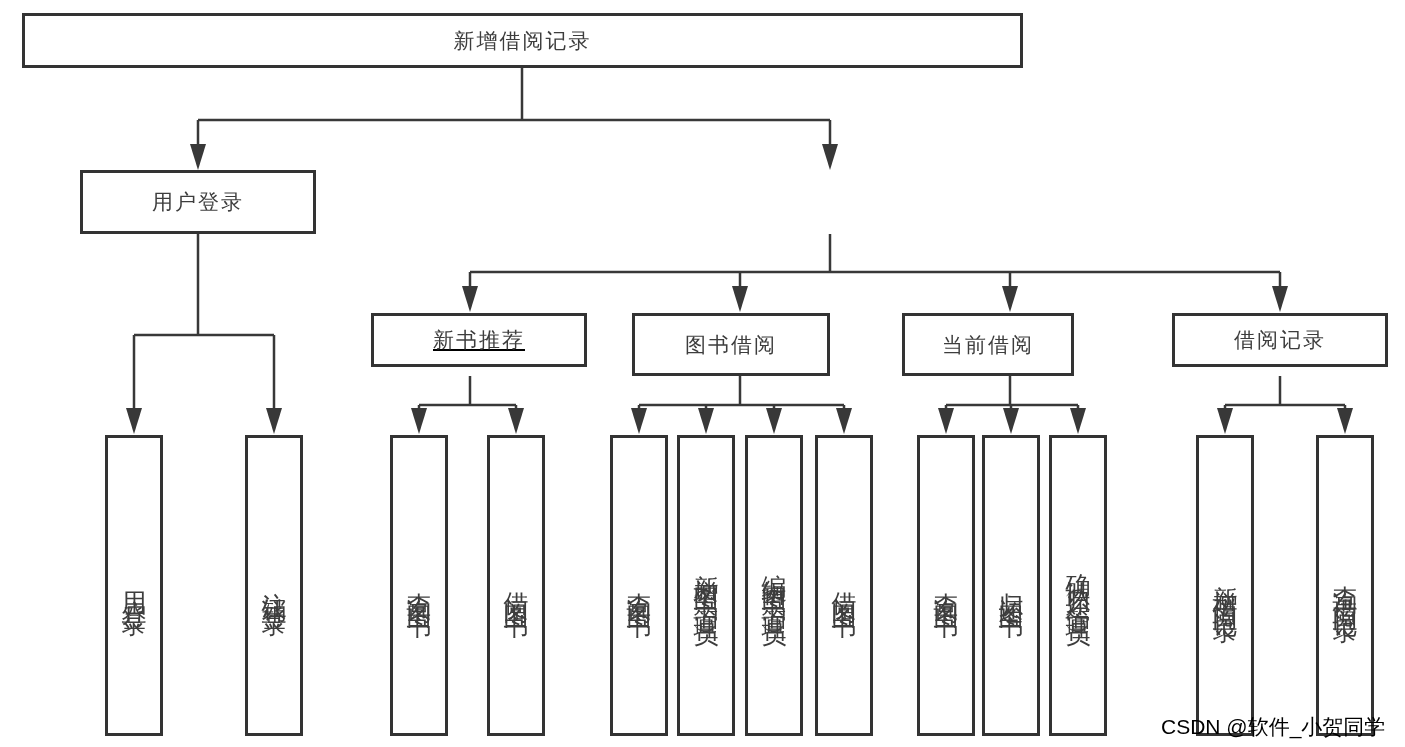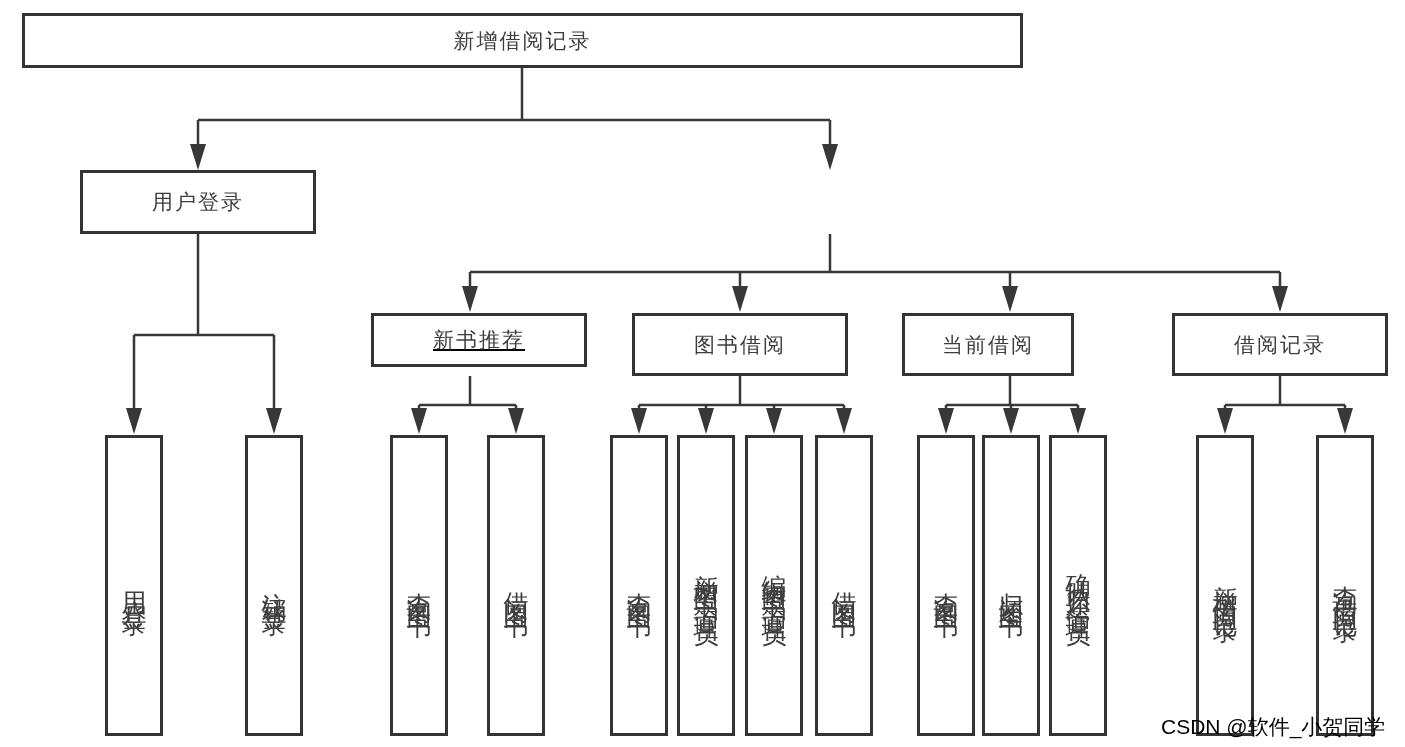--- a/index.html
+++ b/index.html
@@ -140,27 +140,27 @@
     <span>新增借阅记录</span>
   </div>
 
   <div class="hnode" style="left:80px; top:170px; width:236px; height:64px;">
     <span>用户登录</span>
   </div>
 
   <div class="hnode" style="left:371px; top:313px; width:216px; height:54px;text-decoration:underline;">
     <span>新书推荐</span>
   </div>
-  <div class="hnode" style="left:632px; top:313px; width:216px; height:63px;">
+  <div class="hnode" style="left:632px; top:313px; width:198px; height:63px;">
     <span>图书借阅</span>
   </div>
   <div class="hnode" style="left:902px; top:313px; width:172px; height:63px;">
     <span>当前借阅</span>
   </div>
-  <div class="hnode" style="left:1172px; top:313px; width:216px; height:63px;">
+  <div class="hnode" style="left:1172px; top:313px; width:216px; height:54px;">
     <span>借阅记录</span>
   </div>
 
   <div class="vnode" style="left:105px;">
     <span>用户登录</span>
   </div>
   <div class="vnode" style="left:245px;">
     <span>注销登录</span>
   </div>
   <div class="vnode" style="left:390px;">

